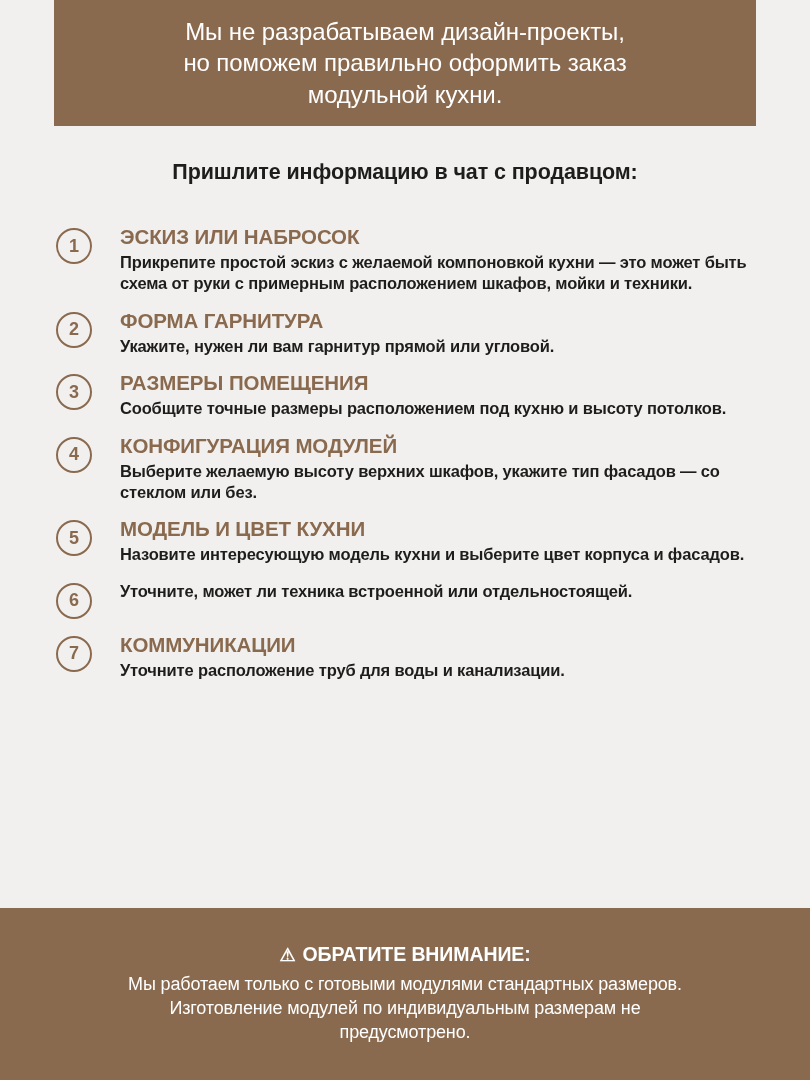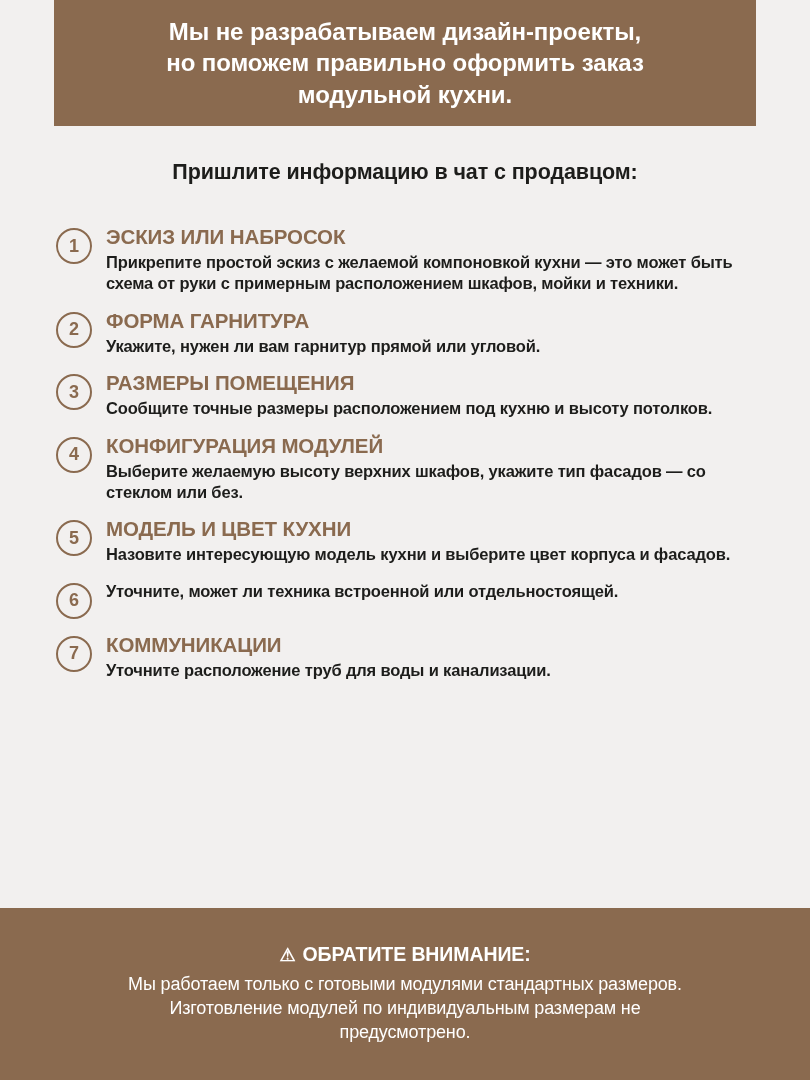--- a/index.html
+++ b/index.html
@@ -33,21 +33,21 @@
     background: #8a6a4f;
     display: flex;
     align-items: center;
     justify-content: center;
     box-sizing: border-box;
     padding: 0 20px;
   }
   .header-text {
     color: #ffffff;
     font-size: 24px;
-    font-weight: bold;
+    font-weight: normal;
     line-height: 1.30;
     text-align: center;
     letter-spacing: -0.1px;
     white-space: pre-line;
   }
 
   
   .subtitle {
     position: absolute;
     top: 160px;
@@ -85,21 +85,21 @@
     color: #8a6a4f;
     font-size: 18px;
     font-weight: bold;
     display: flex;
     align-items: center;
     justify-content: center;
     box-sizing: border-box;
     margin-top: 2px;
   }
   .step-body {
-    margin-left: 14px;
+    margin-left: 28px;
     flex: 1 1 auto;
     padding-top: 0;
   }
   .step-title {
     color: #8a6a4f;
     font-size: 20.5px;
     font-weight: bold;
     line-height: 1.12;
     letter-spacing: -0.1px;
     text-transform: uppercase;

